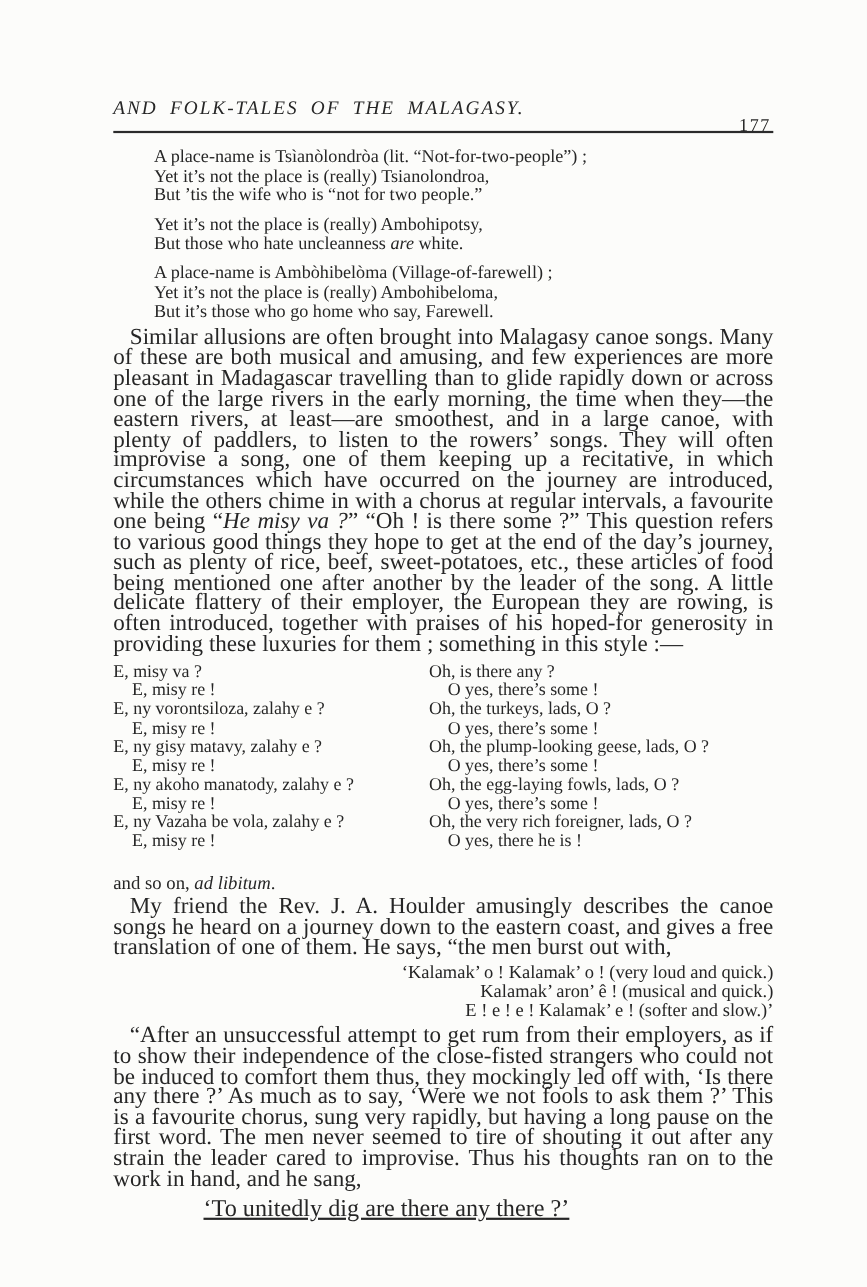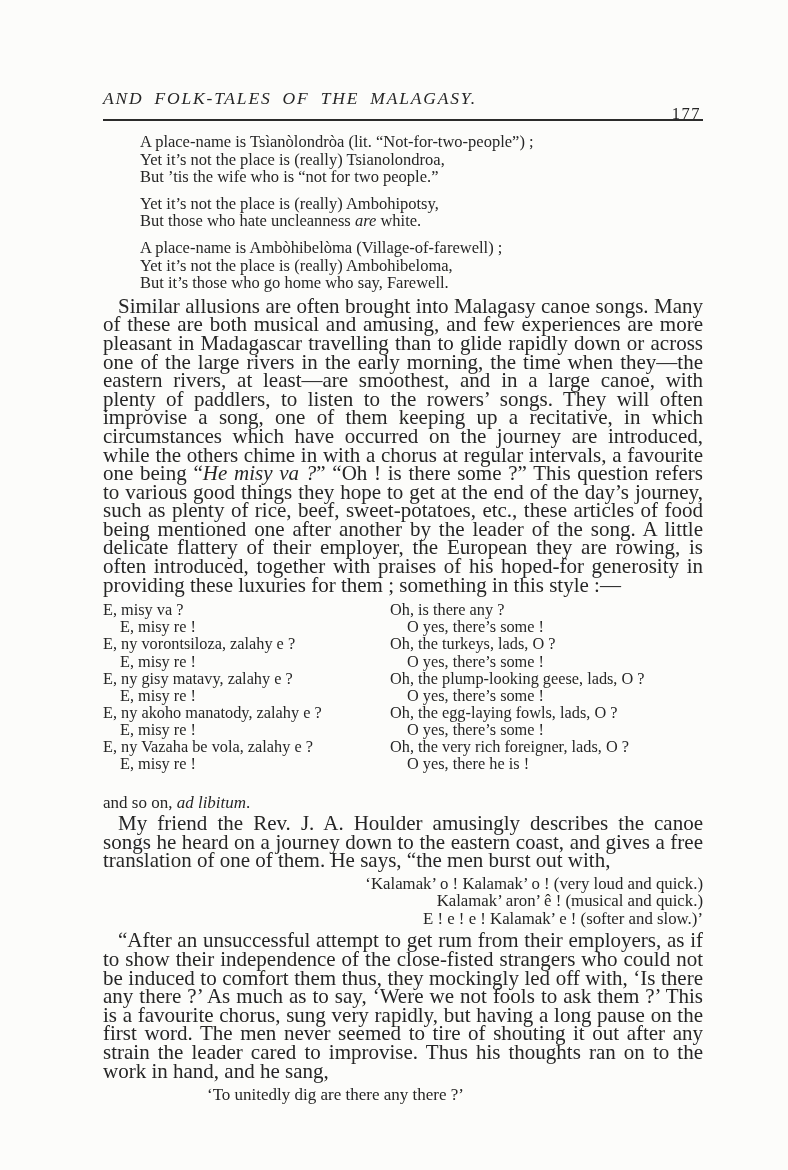--- a/index.html
+++ b/index.html
@@ -73,22 +73,23 @@
   
   .kalamak {
     margin: 5px 0 4px 92px;
     font-size: 16.8px;
     line-height: 17.5px;
     text-align: right;
   }
   .kalamak .hang { padding-left: 8px; }
   
   .closing {
-    margin: 5px 0 0 104px;
-    font-size: 17px;
+    margin: 5px 0 0 82px;
+    font-size: 22px;
+    text-decoration: underline;
   }
   i { font-style: italic; }
 </style>
 </head>
 <body>
 
 <div class="page">
   <div class="content">
 
     <div class="header-row">

